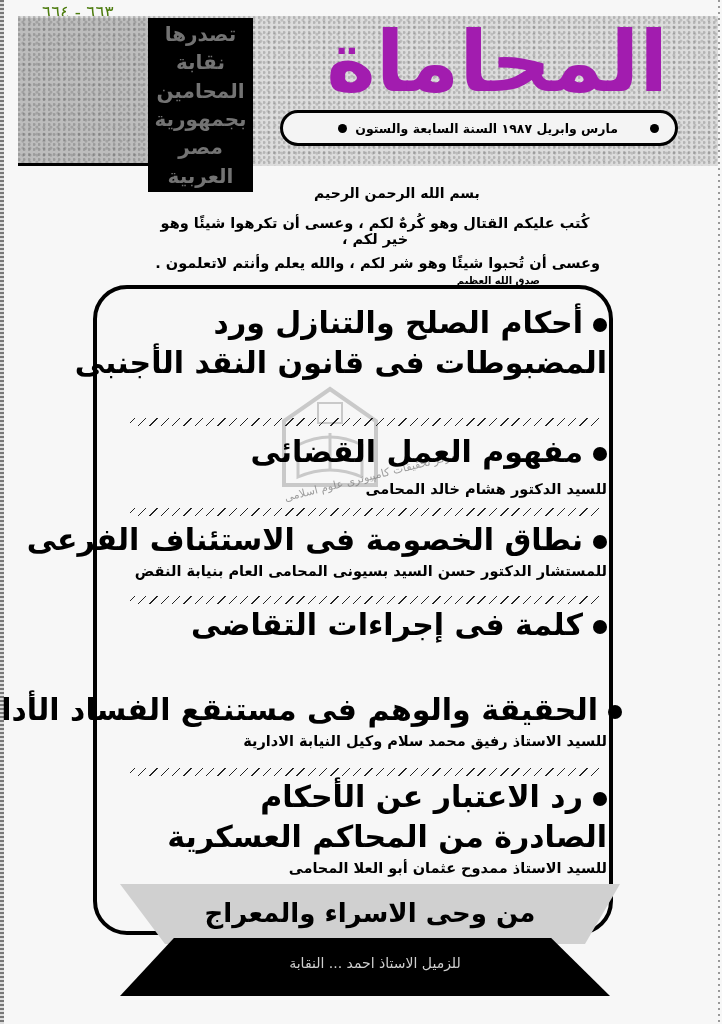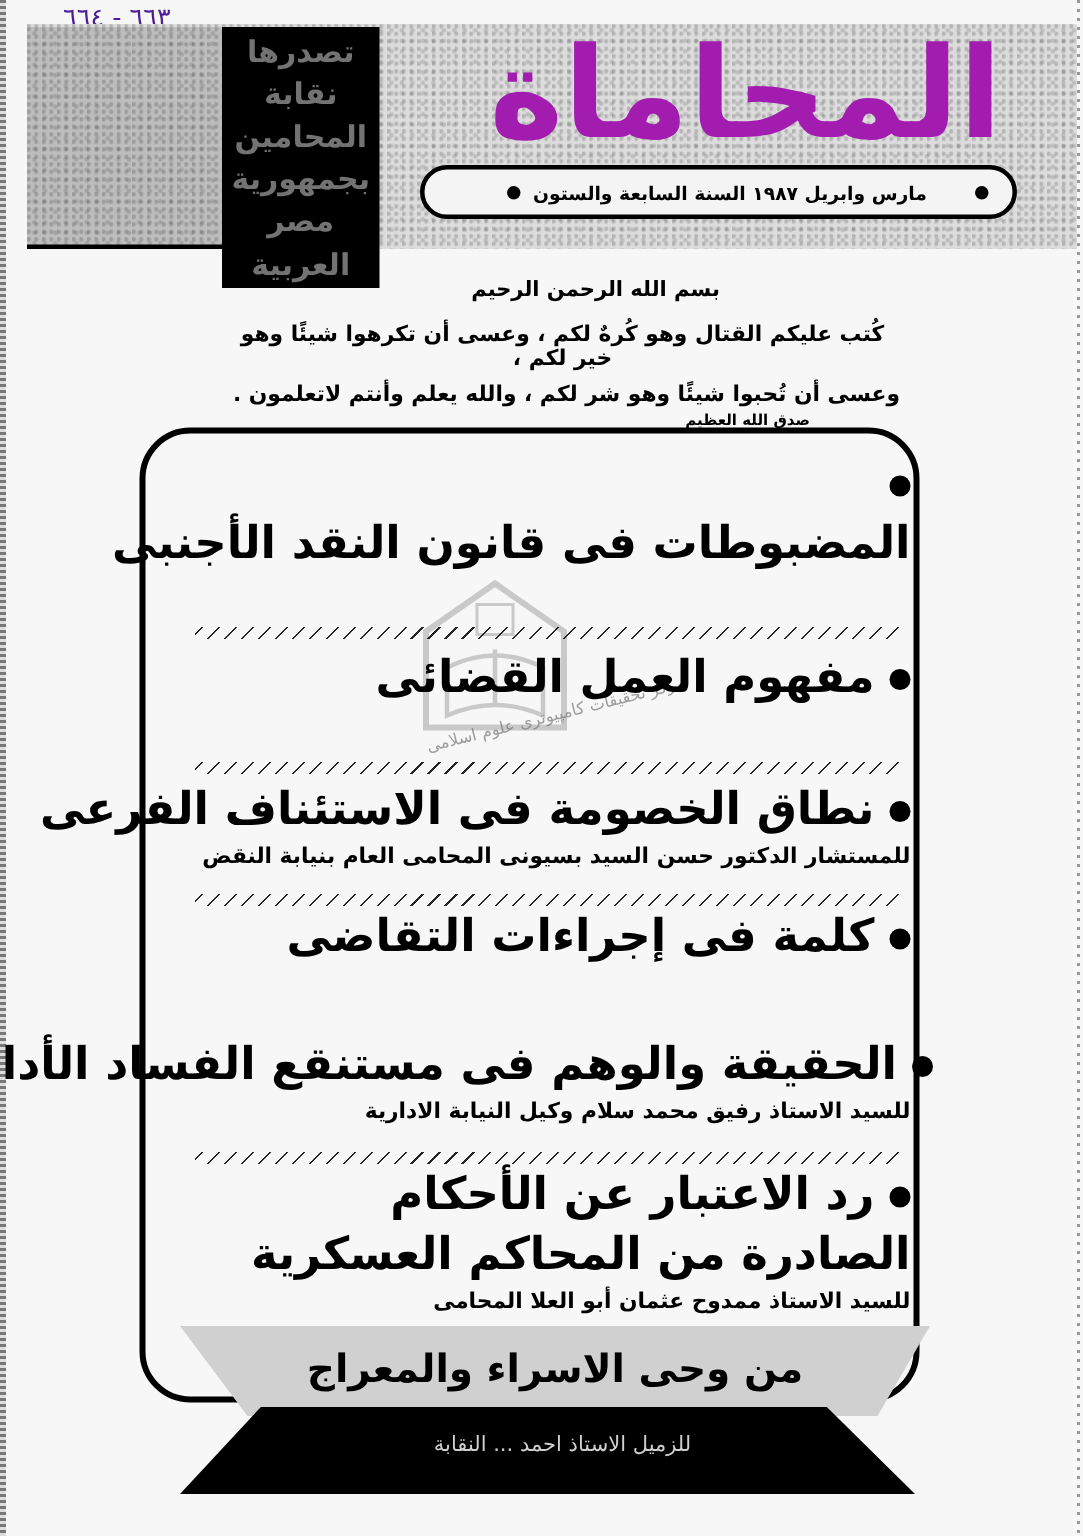--- a/index.html
+++ b/index.html
@@ -8,21 +8,21 @@
     background:#f7f7f7;
     font-family:"DejaVu Sans", sans-serif;
     color:#000;
   }
   .page-edge-left { position:absolute; left:0; top:0; width:4px; height:1024px;
     background:repeating-linear-gradient(#777 0 2px,#ddd 2px 4px); }
   .page-edge-right { position:absolute; right:2px; top:0; width:2px; height:1024px;
     background:repeating-linear-gradient(#999 0 2px,transparent 2px 6px); }
 
   .archive-number { position:absolute; left:42px; top:2px; font-size:17px;
-    font-family:"DejaVu Sans", sans-serif; letter-spacing:1px; color:#4c1d95; }
+    font-family:"DejaVu Sans", sans-serif; letter-spacing:1px; color:#4d7c0f; }
 
   .header-texture {
     position:absolute; left:18px; top:16px; width:700px; height:150px;
     background:
       radial-gradient(circle at 20% 30%, rgba(0,0,0,.18) 0 1px, transparent 2px),
       radial-gradient(circle at 70% 60%, rgba(0,0,0,.14) 0 1px, transparent 2px),
       #dcdcdc;
     background-size:5px 5px, 7px 7px, auto;
   }
   .header-texture.left { left:18px; width:130px; height:148px; top:18px;
@@ -140,30 +140,31 @@
 <svg class="stamp" viewBox="0 0 145 115">
   <path d="M72 4 L118 36 L118 100 L26 100 L26 36 Z" fill="none" stroke="#555" stroke-width="4"></path>
   <path d="M40 60 Q72 44 104 60 L104 92 Q72 78 40 92 Z" fill="none" stroke="#555" stroke-width="3"></path>
   <rect x="60" y="18" width="24" height="20" fill="none" stroke="#555" stroke-width="2"></rect>
   <path d="M72 48 L72 84" stroke="#555" stroke-width="3"></path>
 </svg>
 <div class="stamp-text">مركز تحقيقات كامپيوترى علوم اسلامى</div>
 
 <div class="article" style="top:303px;">
   <div class="title">
-    <span class="dot"></span>
+    <span class="dot"></span><span>أحكام الصلح والتنازل ورد</span>
   </div>
   <div class="title">المضبوطات فى قانون النقد الأجنبى</div>
 </div>
 <div class="divider" style="top:418px;"></div>
 
 <div class="article" style="top:432px;">
   <div class="title">
     <span class="dot"></span><span>مفهوم العمل القضائى</span>
   </div>
+  <div class="byline" style="margin-top:6px;">للسيد الدكتور هشام خالد المحامى</div>
 </div>
 <div class="divider" style="top:508px;"></div>
 
 <div class="article" style="top:520px;">
   <div class="title">
     <span class="dot"></span><span>نطاق الخصومة فى الاستئناف الفرعى</span>
   </div>
   <div class="byline">للمستشار الدكتور حسن السيد بسيونى المحامى العام بنيابة النقض</div>
 </div>
 <div class="divider" style="top:596px;"></div>

